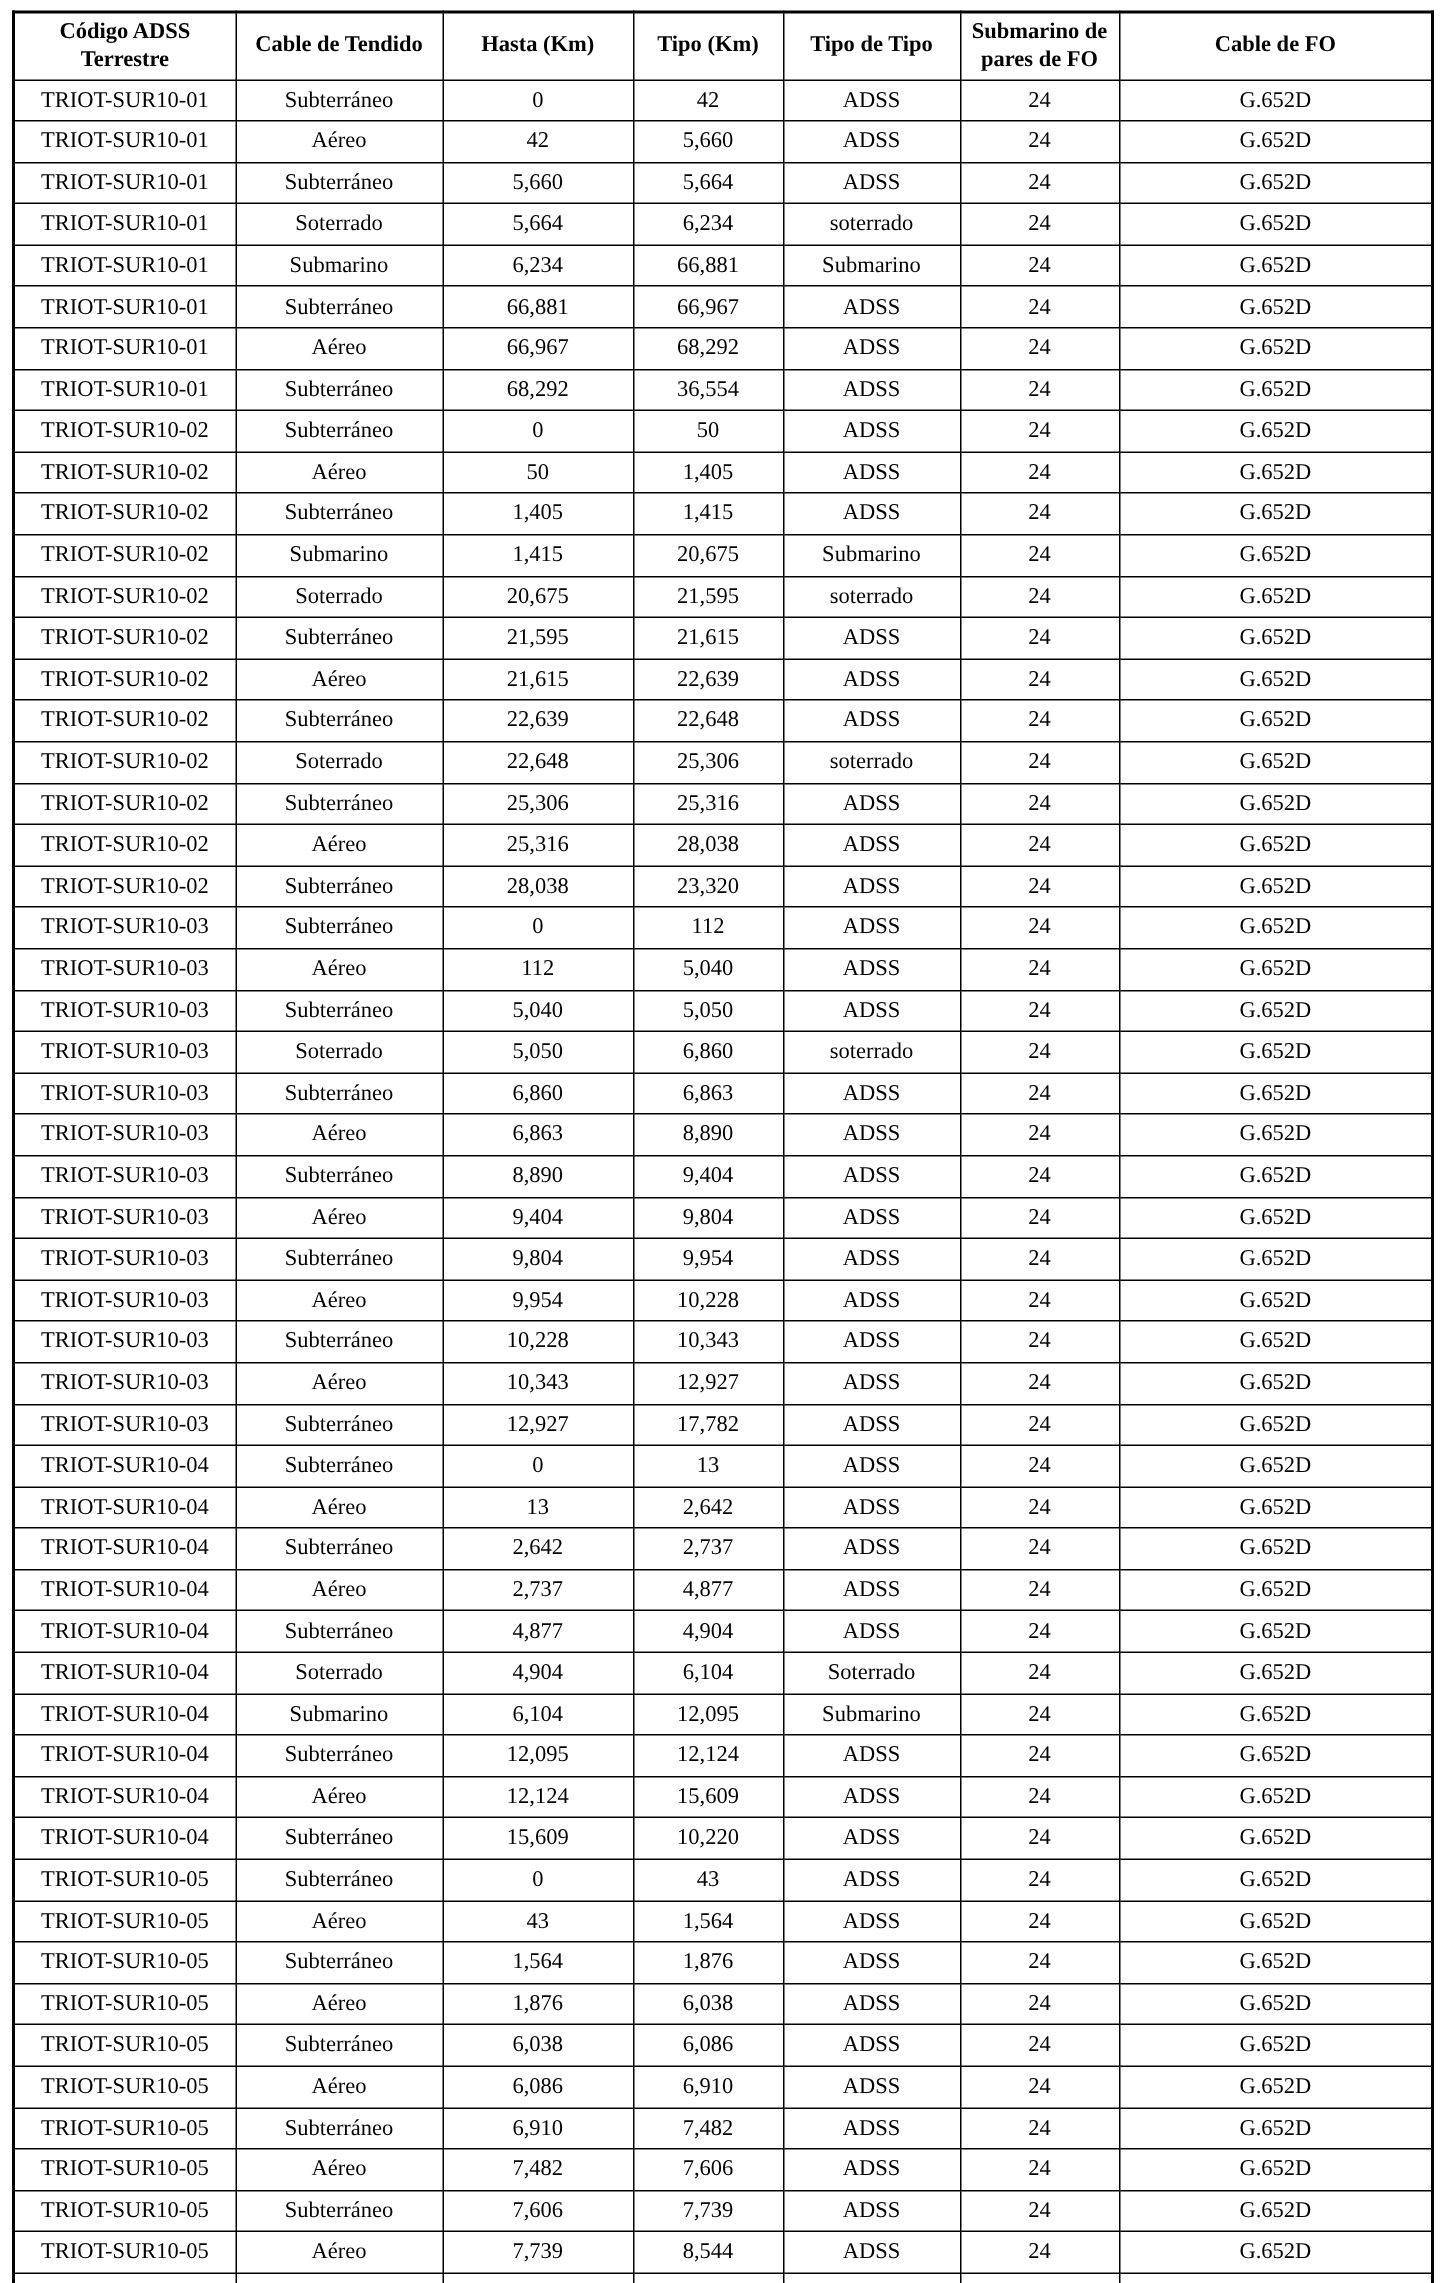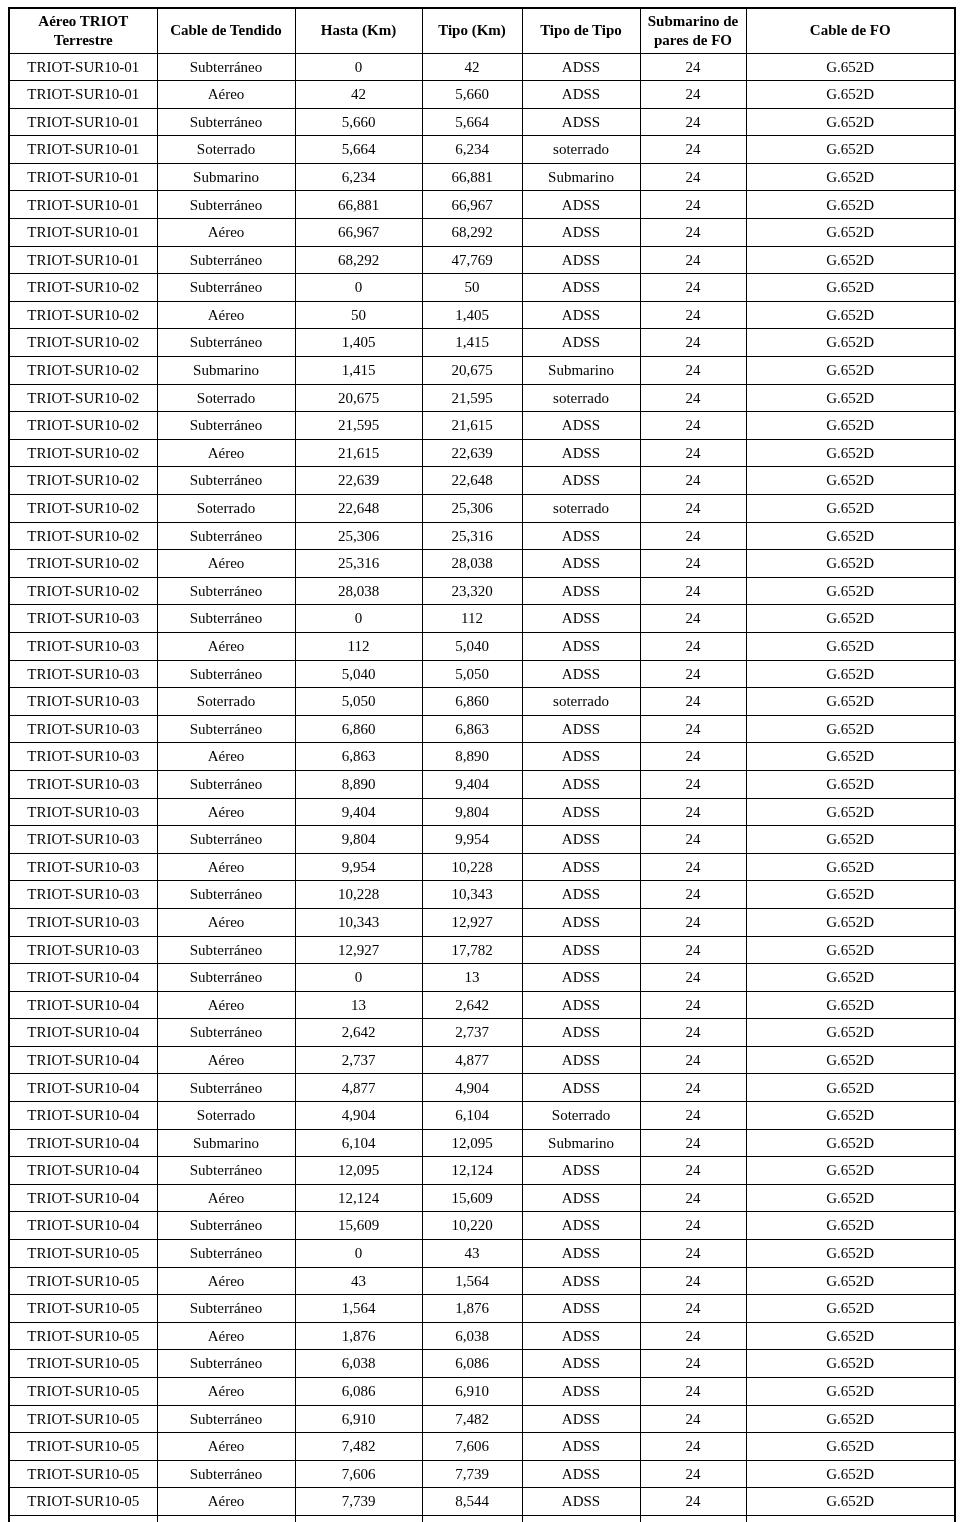--- a/index.html
+++ b/index.html
@@ -63,21 +63,21 @@
       <col class="c1">
         <col class="c2">
         <col class="c3">
         <col class="c4">
       <col class="c5">
         <col class="c6">
         <col class="c7">
     </colgroup>
     <thead>
       <tr>
-        <th>Aéreo TRIOT Terrestre</th>
+        <th>Código ADSS Terrestre</th>
         <th>Cable de Tendido</th>
         <th>Hasta (Km)</th>
         <th>Tipo (Km)</th>
         <th>Tipo de Tipo</th>
         <th>Submarino de pares de FO</th>
         <th>Cable de FO</th>
       </tr>
     </thead>
     <tbody>
         <tr>
@@ -140,21 +140,21 @@
           <td>66,967</td>
           <td>68,292</td>
           <td>ADSS</td>
           <td>24</td>
           <td>G.652D</td>
         </tr>
         <tr>
           <td>TRIOT-SUR10-01</td>
           <td>Subterráneo</td>
           <td>68,292</td>
-          <td>47,769</td>
+          <td>36,554</td>
           <td>ADSS</td>
           <td>24</td>
           <td>G.652D</td>
         </tr>
         <tr>
           <td>TRIOT-SUR10-02</td>
           <td>Subterráneo</td>
           <td>0</td>
           <td>50</td>
           <td>ADSS</td>

